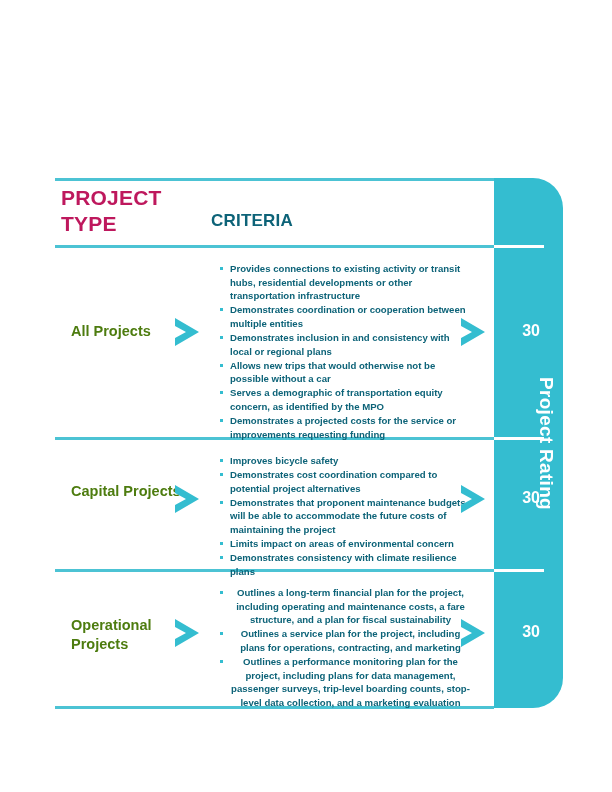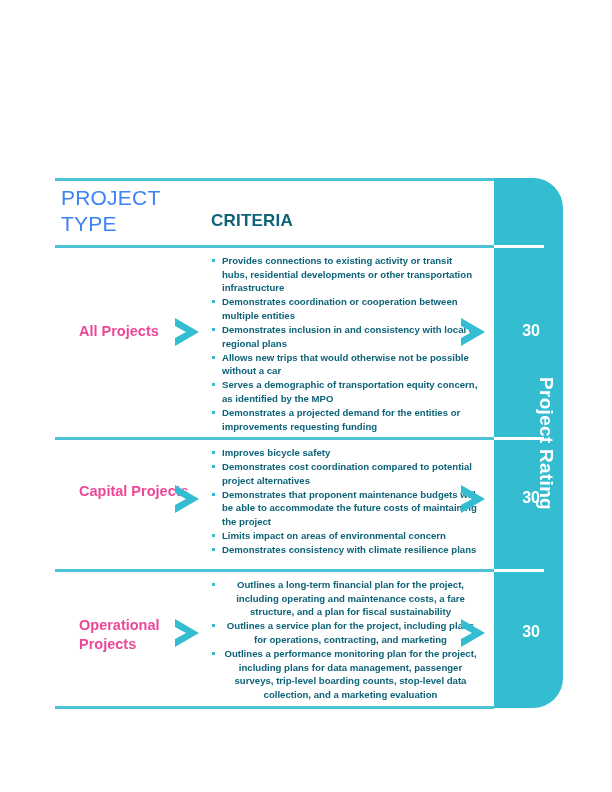--- a/index.html
+++ b/index.html
@@ -79,23 +79,23 @@
     left: 0;
     top: 0;
     width: 439px;
     height: 67px;
   }
   #hdr-project-type {
     position: absolute;
     left: 6px;
     top: 7px;
     width: 150px;
-    color: #3b82f6;
+    color: #be185d;
     font-size: 21px;
-    font-weight: normal;
+    font-weight: bold;
     line-height: 1.22;
     letter-spacing: 0.2px;
   }
   #hdr-criteria {
     position: absolute;
     left: 156px;
     top: 33px;
     color: #0d6378;
     font-size: 17px;
     font-weight: bold;
@@ -103,23 +103,23 @@
   }
 
   
   .row {
     position: absolute;
     left: 0;
     width: 508px;
   }
   .row-type {
     position: absolute;
-    left: 24px;
+    left: 16px;
     width: 120px;
-    color: #ec4899;
+    color: #4d7c0f;
     font-size: 14.5px;
     font-weight: bold;
     line-height: 1.32;
   }
   .row-arrow-left {
     position: absolute;
     left: 118px;
     width: 28px;
     height: 30px;
   }
@@ -137,21 +137,21 @@
   .row-criteria {
     position: absolute;
     left: 156px;
     width: 268px;
     color: #0d6378;
     font-size: 9.6px;
     font-weight: bold;
     line-height: 1.42;
   }
   .row-criteria ul {
-    margin: 0;
+    margin: 8px;
     padding: 0;
     list-style: none;
   }
   .row-criteria li {
     position: relative;
     padding-left: 11px;
     margin: 0 0 0.5px 0;
   }
   .row-criteria li:before {
     content: "";
@@ -207,21 +207,21 @@
         <path d="M2,1 L26,15 L2,29 L2,21 L13,15 L2,9 Z" fill="#34bdd0"></path>
       </svg>
     </div>
     <div class="row-criteria" style="top:6px;">
       <ul>
         <li>Provides connections to existing activity or transit hubs, residential developments or other transportation infrastructure</li>
         <li>Demonstrates coordination or cooperation between multiple entities</li>
         <li>Demonstrates inclusion in and consistency with local or regional plans</li>
         <li>Allows new trips that would otherwise not be possible without a car</li>
         <li>Serves a demographic of transportation equity concern, as identified by the MPO</li>
-        <li>Demonstrates a projected demand for the entities or improvements requesting funding</li>
+        <li>Demonstrates a projected costs for the service or improvements requesting funding</li>
       </ul>
     </div>
     <div class="row-arrow-right" style="top:69px;">
       <svg class="chev" viewBox="0 0 28 30" xmlns="http://www.w3.org/2000/svg" aria-hidden="true">
         <path d="M2,1 L26,15 L2,29 L2,21 L13,15 L2,9 Z" fill="#34bdd0"></path>
       </svg>
     </div>
     <div class="score-holder" style="top:74px;">30</div>
   </div>
 

